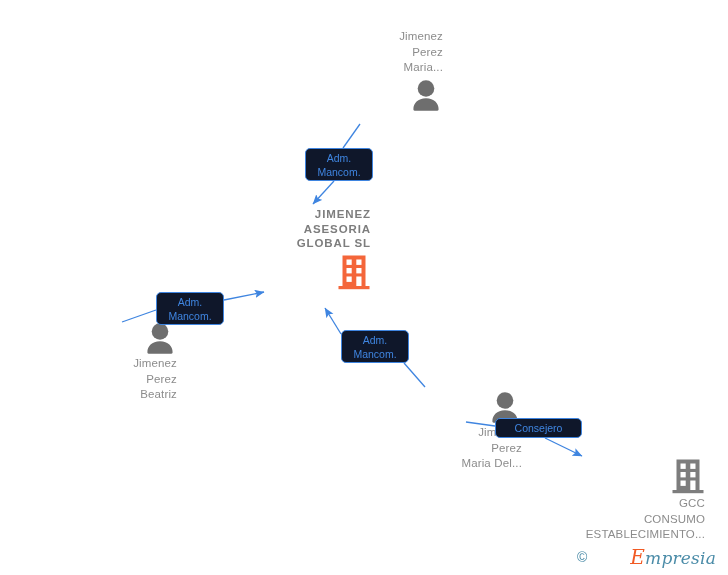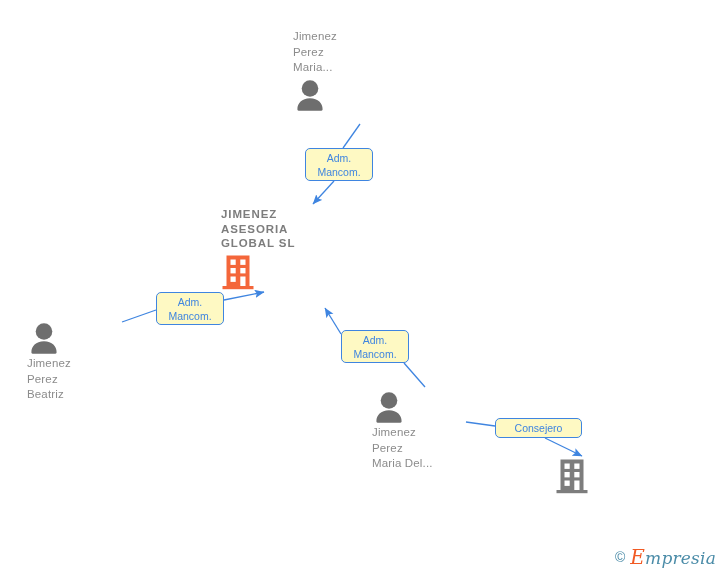--- a/index.html
+++ b/index.html
@@ -27,21 +27,21 @@
     width: 728px;
     height: 575px;
     pointer-events: none;
   }
 
   
   .node {
     position: absolute;
     width: 150px;
     margin-left: -75px;
-    text-align: left;
+    text-align: right;
   }
   .node-icon {
     display: block;
     margin: 0 auto;
     line-height: 0;
   }
   .node-label {
     display: block;
     font-size: 11.5px;
     line-height: 15.5px;
@@ -59,21 +59,21 @@
     margin-bottom: 3px;
   }
   .node-label.below {
     margin-top: 2px;
   }
 
   
   .rel-badge {
     position: absolute;
     box-sizing: border-box;
-    background: #fef9c3;
+    background: #0f172a;
     border: 1px solid #3f85e0;
     border-radius: 5px;
     color: #3f85e0;
     font-size: 10.5px;
     line-height: 14px;
     text-align: center;
     display: flex;
     align-items: center;
     justify-content: center;
     white-space: pre-line;
@@ -94,20 +94,21 @@
     color: #4b8ca8;
     line-height: 1;
   }
   #watermark .brand {
     font-family: "DejaVu Serif", serif;
     font-style: italic;
     font-size: 17px;
     line-height: 1;
     color: #4b8ca8;
     letter-spacing: 0.2px;
+    margin-left: 38px;
   }
   #watermark .brand .brand-initial {
     color: #f15a24;
     font-size: 20px;
   }
 </style>
 </head>
 <body>
 
 <div id="graph-canvas">
@@ -204,20 +205,23 @@
         <g fill="#ffffff">
           <rect x="9.5" y="5.5" width="5.2" height="5.4"></rect>
           <rect x="19.3" y="5.5" width="5.2" height="5.4"></rect>
           <rect x="9.5" y="14" width="5.2" height="5.4"></rect>
           <rect x="19.3" y="14" width="5.2" height="5.4"></rect>
           <rect x="9.5" y="22.5" width="5.2" height="5.4"></rect>
           <rect x="19.3" y="22.5" width="5.2" height="9.5"></rect>
         </g>
       </svg>
     </span>
+    <span class="node-label below">GCC
+CONSUMO
+ESTABLECIMIENTO...</span>
   </div>
 
   <div class="rel-badge" style="left:305px; top:148px; width:68px; height:33px;">
     <span>Adm.
 Mancom.</span>
   </div>
 
   <div class="rel-badge" style="left:156px; top:292px; width:68px; height:33px;">
     <span>Adm.
 Mancom.</span>

